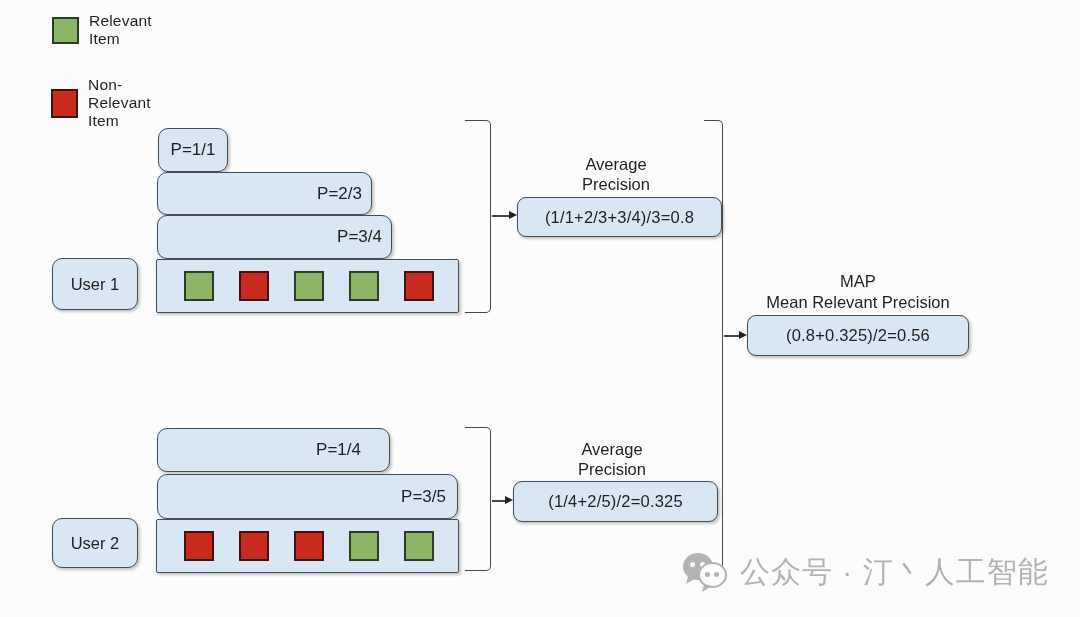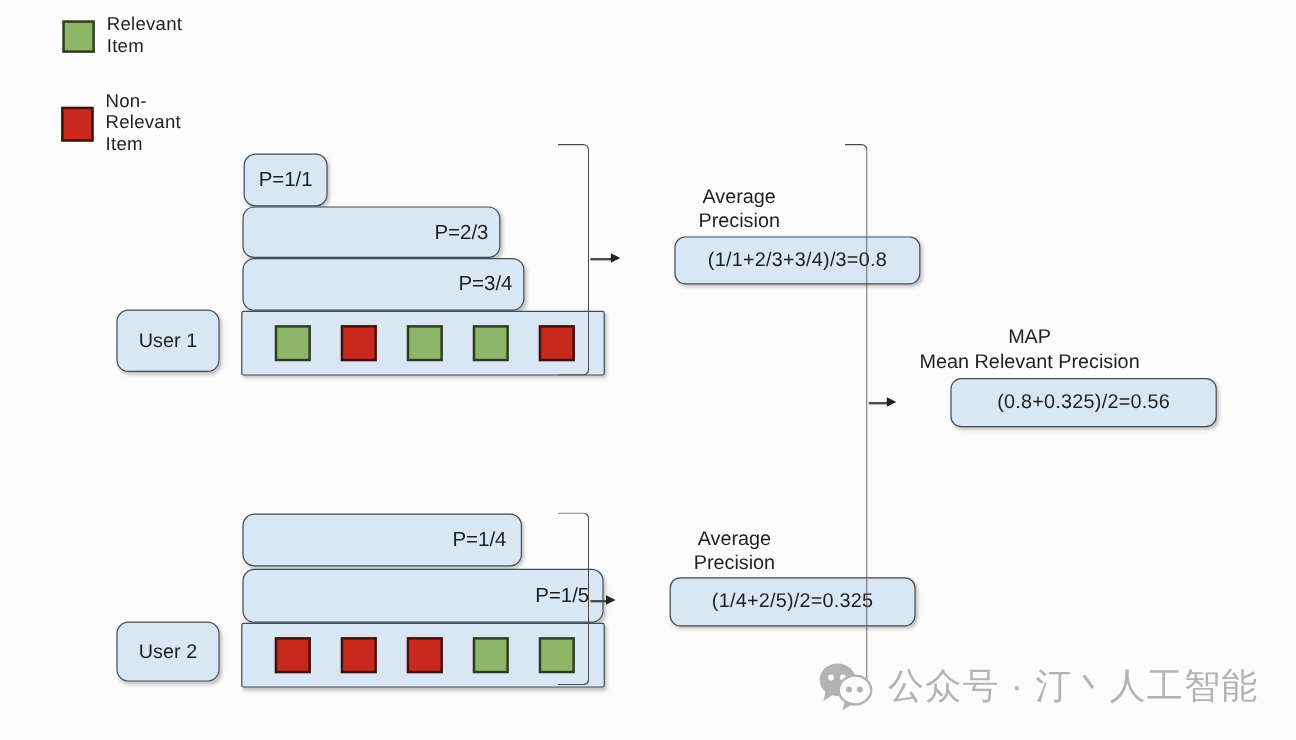--- a/index.html
+++ b/index.html
@@ -32,30 +32,29 @@
   .legend-label { margin-left: 10px; font-size: 15.5px; letter-spacing: 0.2px; }
 
   
   .bluebox {
     position: absolute;
     background: var(--box-fill, #d9e7f5);
     border: 1.6px solid var(--box-border, #424d57);
     display: flex;
     align-items: center;
     box-shadow: 1.5px 2px 3px rgba(0,0,0,0.22);
-    margin-left: 45px;
   }
   .step-box { border-radius: 10px; font-size: 17px; }
   .step-center { justify-content: center; }
   .step-right  { justify-content: flex-end; padding-right: 9px; }
 
   .p11 { left: 158px; top: 128px; width: 70px;  height: 44px; }
   .p23 { left: 157px; top: 172px; width: 215px; height: 43px; }
   .p34 { left: 157px; top: 215px; width: 235px; height: 44px; }
-  .p14 { left: 157px; top: 428px; width: 233px; height: 44px; padding-right: 12px; }
+  .p14 { left: 157px; top: 428px; width: 233px; height: 44px; padding-right: 28px; }
   .p25 { left: 157px; top: 474px; width: 301px; height: 45px; padding-right: 11px; }
 
   .user-box {
     border-radius: 10px;
     justify-content: center;
     font-size: 16.5px;
   }
   .user1-box { left: 52px; top: 258px; width: 86px; height: 52px; }
   .user2-box { left: 52px; top: 518px; width: 86px; height: 50px; }
 
@@ -182,21 +181,21 @@
   <div class="arrow-line a1-line"></div>
   <div class="arrow-head a1-head"></div>
 
   <div class="title-block ap1-title">
     <div>Average</div>
     <div>Precision</div>
   </div>
   <div class="bluebox formula-box ap1-box">(1/1+2/3+3/4)/3=0.8</div>
 
   <div class="bluebox step-box step-right p14">P=1/4</div>
-  <div class="bluebox step-box step-right p25">P=1/5</div>
+  <div class="bluebox step-box step-right p25">P=3/5</div>
   <div class="bluebox items-row row2">
       <div class="item-square sq-red"></div>
       <div class="item-square sq-red"></div>
       <div class="item-square sq-red"></div>
       <div class="item-square sq-green"></div>
       <div class="item-square sq-green"></div>
     </div>
   <div class="bluebox user-box user2-box">User 2</div>
 
   <div class="bracket closed bracket2"></div>

